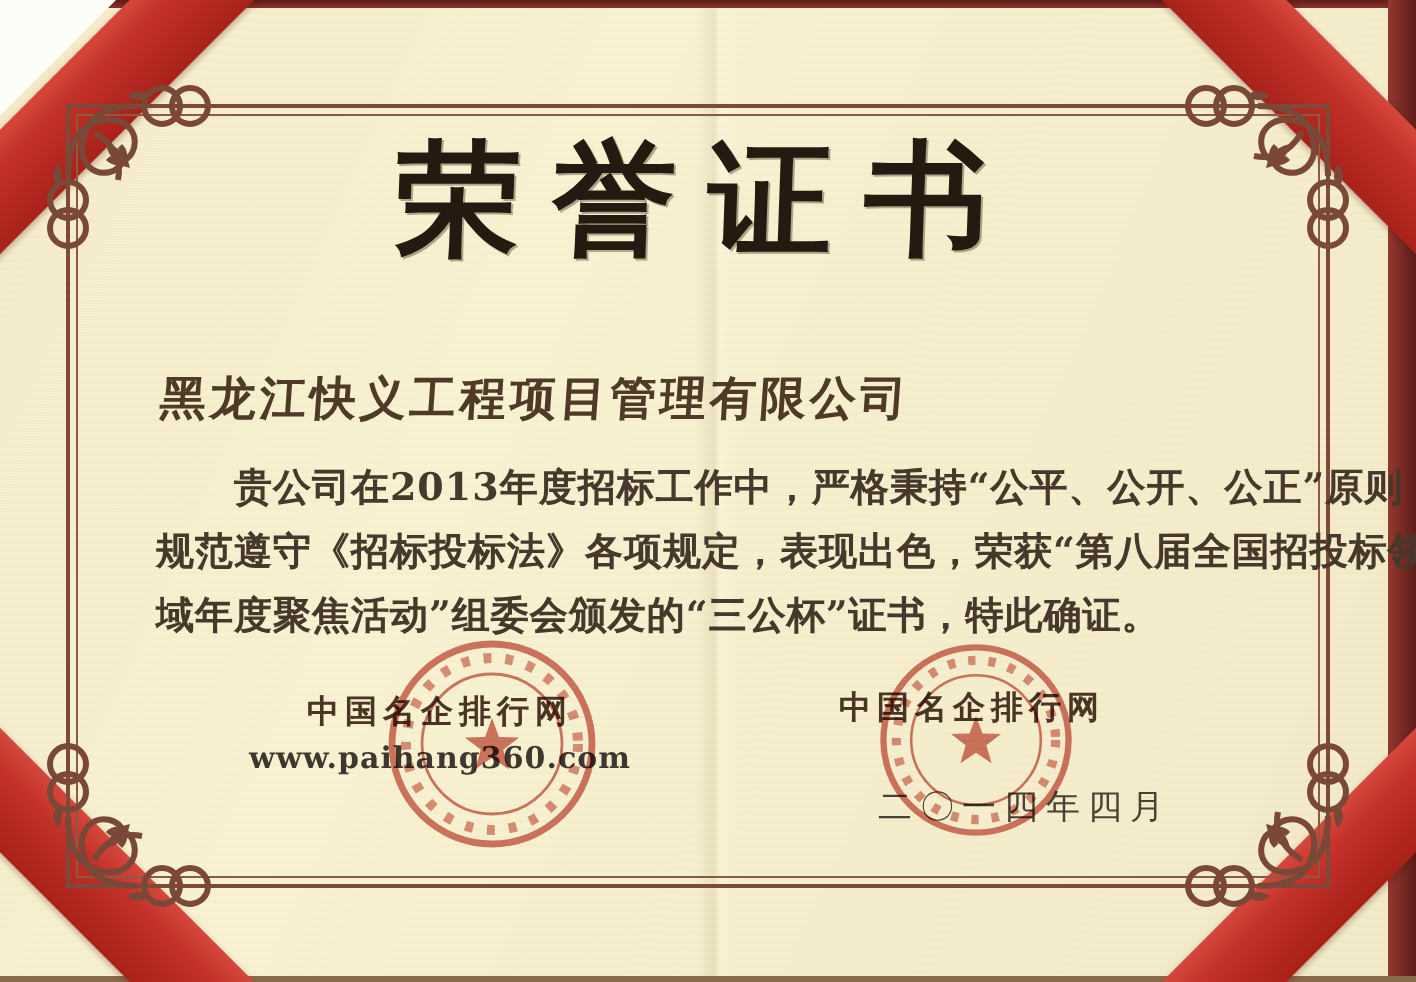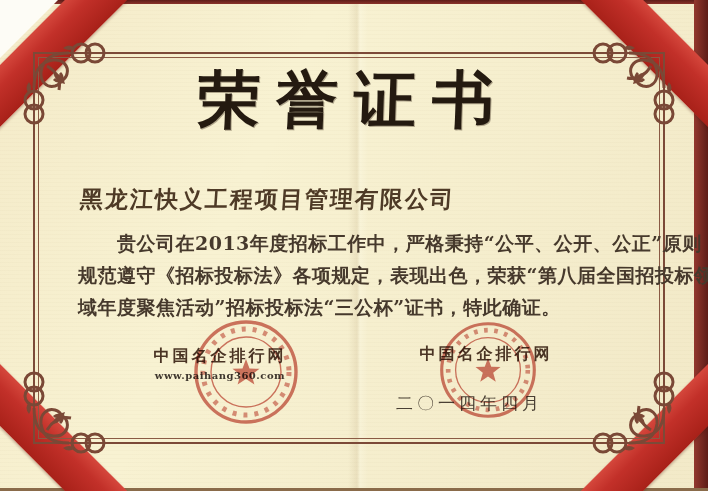--- a/index.html
+++ b/index.html
@@ -49,22 +49,22 @@
     color:#4e3a26;letter-spacing:2px;transform:skewX(-4deg);}
   .body-line{position:absolute;left:78px;width:562px;font-size:19px;font-weight:600;
     color:var(--text-ink);letter-spacing:.5px;white-space:nowrap;}
   .bl1{top:231px;text-indent:2.05em;}
   .bl2{top:263px;}
   .bl3{top:295px;}
   .sig{position:absolute;text-align:center;}
   .sig.left{left:120px;top:346px;width:200px;}
   .sig.right{left:376px;top:344px;width:220px;}
   .sig-name{font-size:16px;font-weight:bold;color:#4a3424;letter-spacing:3px;font-family:Liberation Mono, monospace;}
-  .sig-site{margin-top:3px;font-size:10px;font-weight:bold;color:#3f372e;letter-spacing:.5px;}
-  .date{position:absolute;left:396px;top:392px;width:190px;text-align:left;
+  .sig-site{margin-top:3px;font-size:15px;font-weight:bold;color:#3f372e;letter-spacing:.5px;}
+  .date{position:absolute;left:396px;top:392px;width:190px;text-align:right;
     font-size:17px;color:#4a4034;letter-spacing:4px;}
   
   .seal{position:absolute;mix-blend-mode:multiply;opacity:.72;}
   .seal.left{left:192px;top:318px;}
   .seal.right{left:438px;top:320px;}
 </style>
 </head>
 <body>
 
 <div class="photo">
@@ -149,21 +149,21 @@
       </g>
     </svg>
   </div>
 
   <div class="title">荣誉证书</div>
 
   <div class="recipient">黑龙江快义工程项目管理有限公司</div>
 
   <div class="body-line bl1">贵公司在2013年度招标工作中，严格秉持“公平、公开、公正”原则，</div>
   <div class="body-line bl2">规范遵守《招标投标法》各项规定，表现出色，荣获“第八届全国招投标领</div>
-  <div class="body-line bl3">域年度聚焦活动”招标投标法“三公杯”证书，特此确证。</div>
+  <div class="body-line bl3">域年度聚焦活动”组委会颁发的“三公杯”证书，特此确证。</div>
 
   <div class="sig left">
     <div class="sig-name">中国名企排行网</div>
     <div class="sig-site">www.paihang360.com</div>
   </div>
   <div class="sig right">
     <div class="sig-name">中国名企排行网</div>
   </div>
 
   <div class="date">二〇一四年四月</div>

